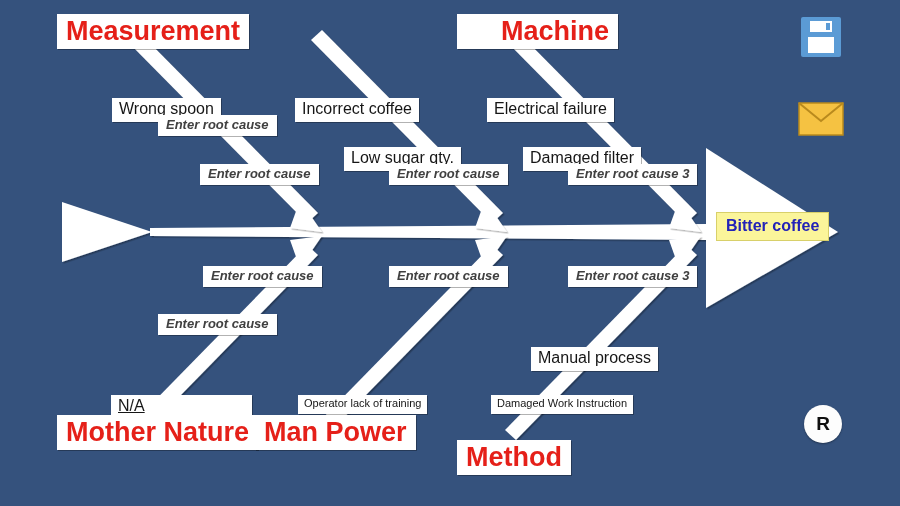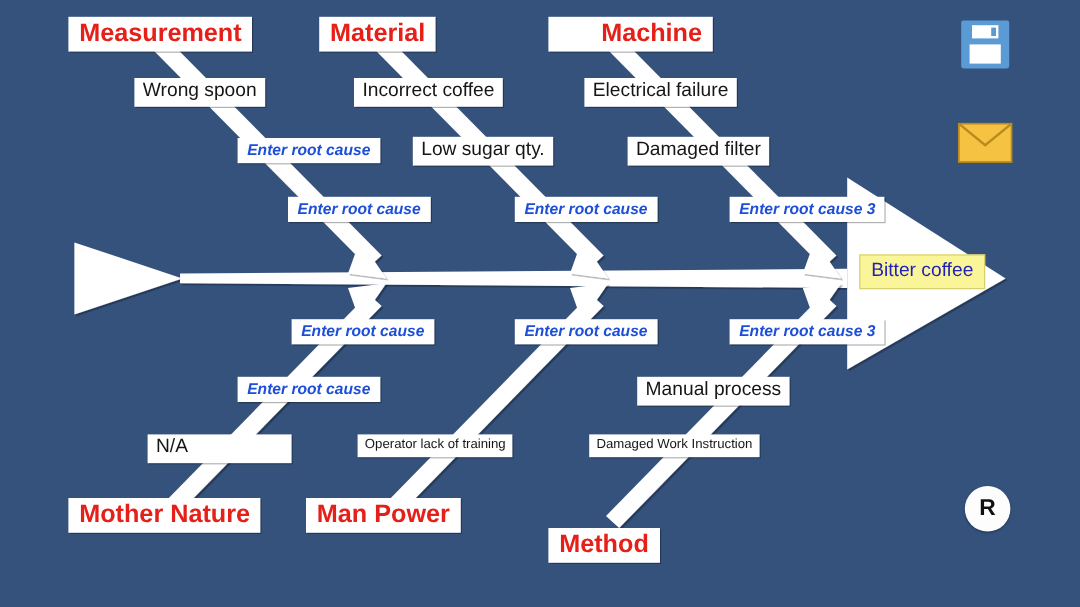--- a/index.html
+++ b/index.html
@@ -28,53 +28,53 @@
     background: #ffffff;
     color: #1a1a1a;
     box-sizing: border-box;
     white-space: nowrap;
     line-height: 1.05;
     box-shadow: 1px 1px 0 rgba(0,0,0,0.30);
   }
   .cat {
     font-weight: bold;
     color: #e52019;
-    font-size: 21px;
+    font-size: 27px;
     padding: 3px 9px 4px 9px;
     text-align: center;
   }
   .cause {
     font-size: 16px;
     padding: 3px 7px 4px 7px;
     color: #161616;
     text-align: center;
+    margin-top: 33px;
   }
   .cause.small {
     font-size: 11px;
     padding: 3px 6px 4px 6px;
   }
   .cause.left {
     text-align: left;
   }
   .root {
     font-size: 13px;
     font-style: italic;
     font-weight: bold;
-    color: #1d4ed8;
+    color: #404040;
     padding: 3px 8px 4px 8px;
     text-align: center;
-    margin-left: 40px;
   }
   .effect {
     position: absolute;
     background: #fbf59a;
     border: 1px solid #d8d06a;
     color: #2222b8;
     font-size: 16px;
-    font-weight: normal;
+    font-weight: bold;
     padding: 4px 9px 5px 9px;
     white-space: nowrap;
     box-sizing: border-box;
   }
   
   .icon-btn {
     position: absolute;
     cursor: pointer;
   }
   .badge-r {
@@ -131,38 +131,37 @@
       <polygon points="311,430 322,440 503,255 492,245"></polygon>
       <polygon points="485,268 507,236 475,240"></polygon>
     </g>
     <g fill="#ffffff" filter="url(#sh)">
       <polygon points="505,430 516,440 697,255 686,245"></polygon>
       <polygon points="679,268 701,236 669,240"></polygon>
     </g>
   </svg>
 
   <div class="box cat" style="left:57px; top:14px;">Measurement</div>
-  <div class="box cat" style="left:266px; top:14px;">Material</div>
   <div class="box cat" style="left:457px; top:14px;padding-left:44px;">Machine</div>
 
   <div class="box cause" style="left:112px; top:65px;">Wrong spoon</div>
   <div class="box root" style="left:158px; top:115px;">Enter root cause</div>
   <div class="box root" style="left:200px; top:164px;">Enter root cause</div>
 
   <div class="box cause" style="left:295px; top:65px;">Incorrect coffee</div>
   <div class="box cause" style="left:344px; top:114px;">Low sugar qty.</div>
   <div class="box root" style="left:389px; top:164px;">Enter root cause</div>
 
   <div class="box cause" style="left:487px; top:65px;">Electrical failure</div>
   <div class="box cause" style="left:523px; top:114px;">Damaged filter</div>
   <div class="box root" style="left:568px; top:164px;">Enter root cause 3</div>
 
   <div class="box root" style="left:203px; top:266px;">Enter root cause</div>
   <div class="box root" style="left:158px; top:314px;">Enter root cause</div>
-  <div class="box cause left" style="left:123px; top:362px; width:120px;">N/A</div>
+  <div class="box cause left" style="left:111px; top:362px; width:141px;text-decoration:underline;">N/A</div>
 
   <div class="box root" style="left:389px; top:266px;">Enter root cause</div>
   <div class="box cause small" style="left:298px; top:362px;">Operator lack of training</div>
 
   <div class="box root" style="left:568px; top:266px;">Enter root cause 3</div>
   <div class="box cause" style="left:531px; top:314px;">Manual process</div>
   <div class="box cause small" style="left:491px; top:362px;">Damaged Work Instruction</div>
 
   <div class="box cat" style="left:57px; top:415px;">Mother Nature</div>
   <div class="box cat" style="left:255px; top:415px;">Man Power</div>

